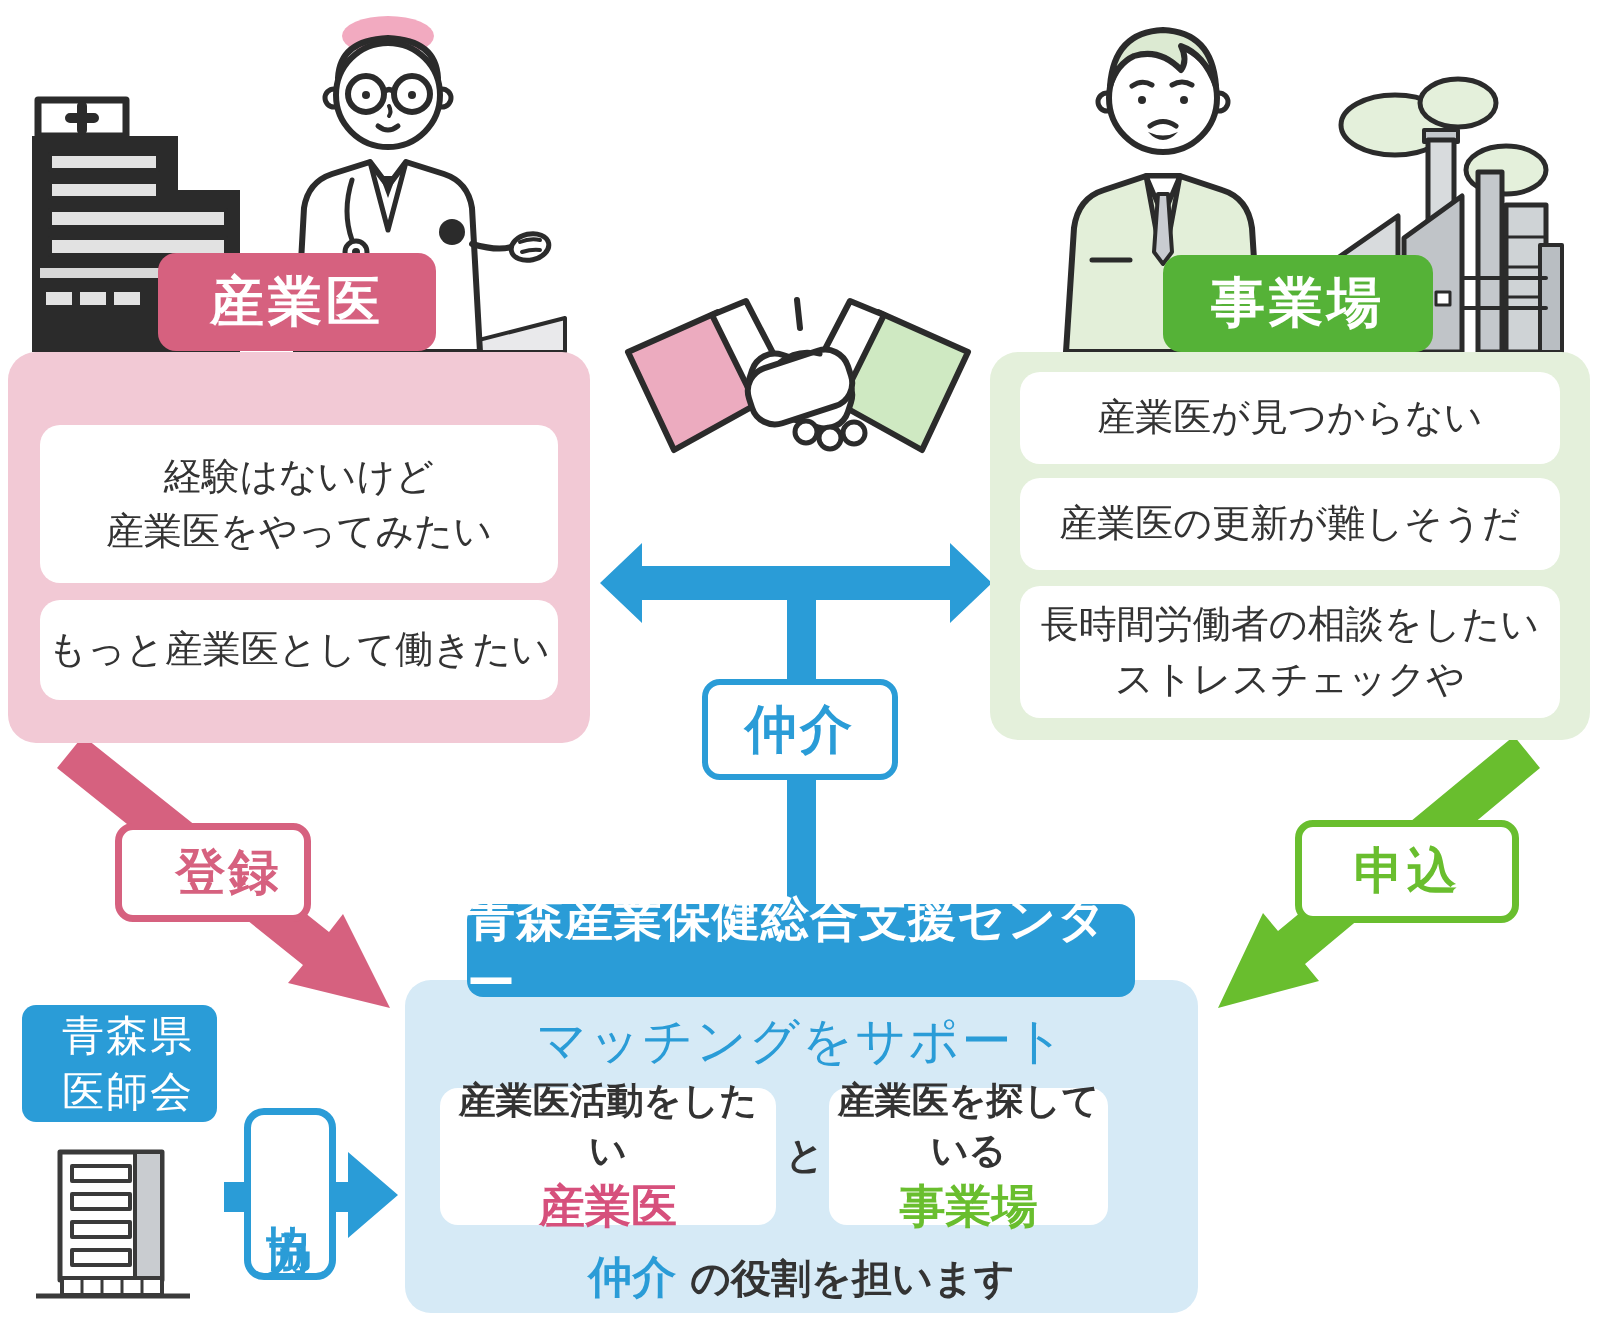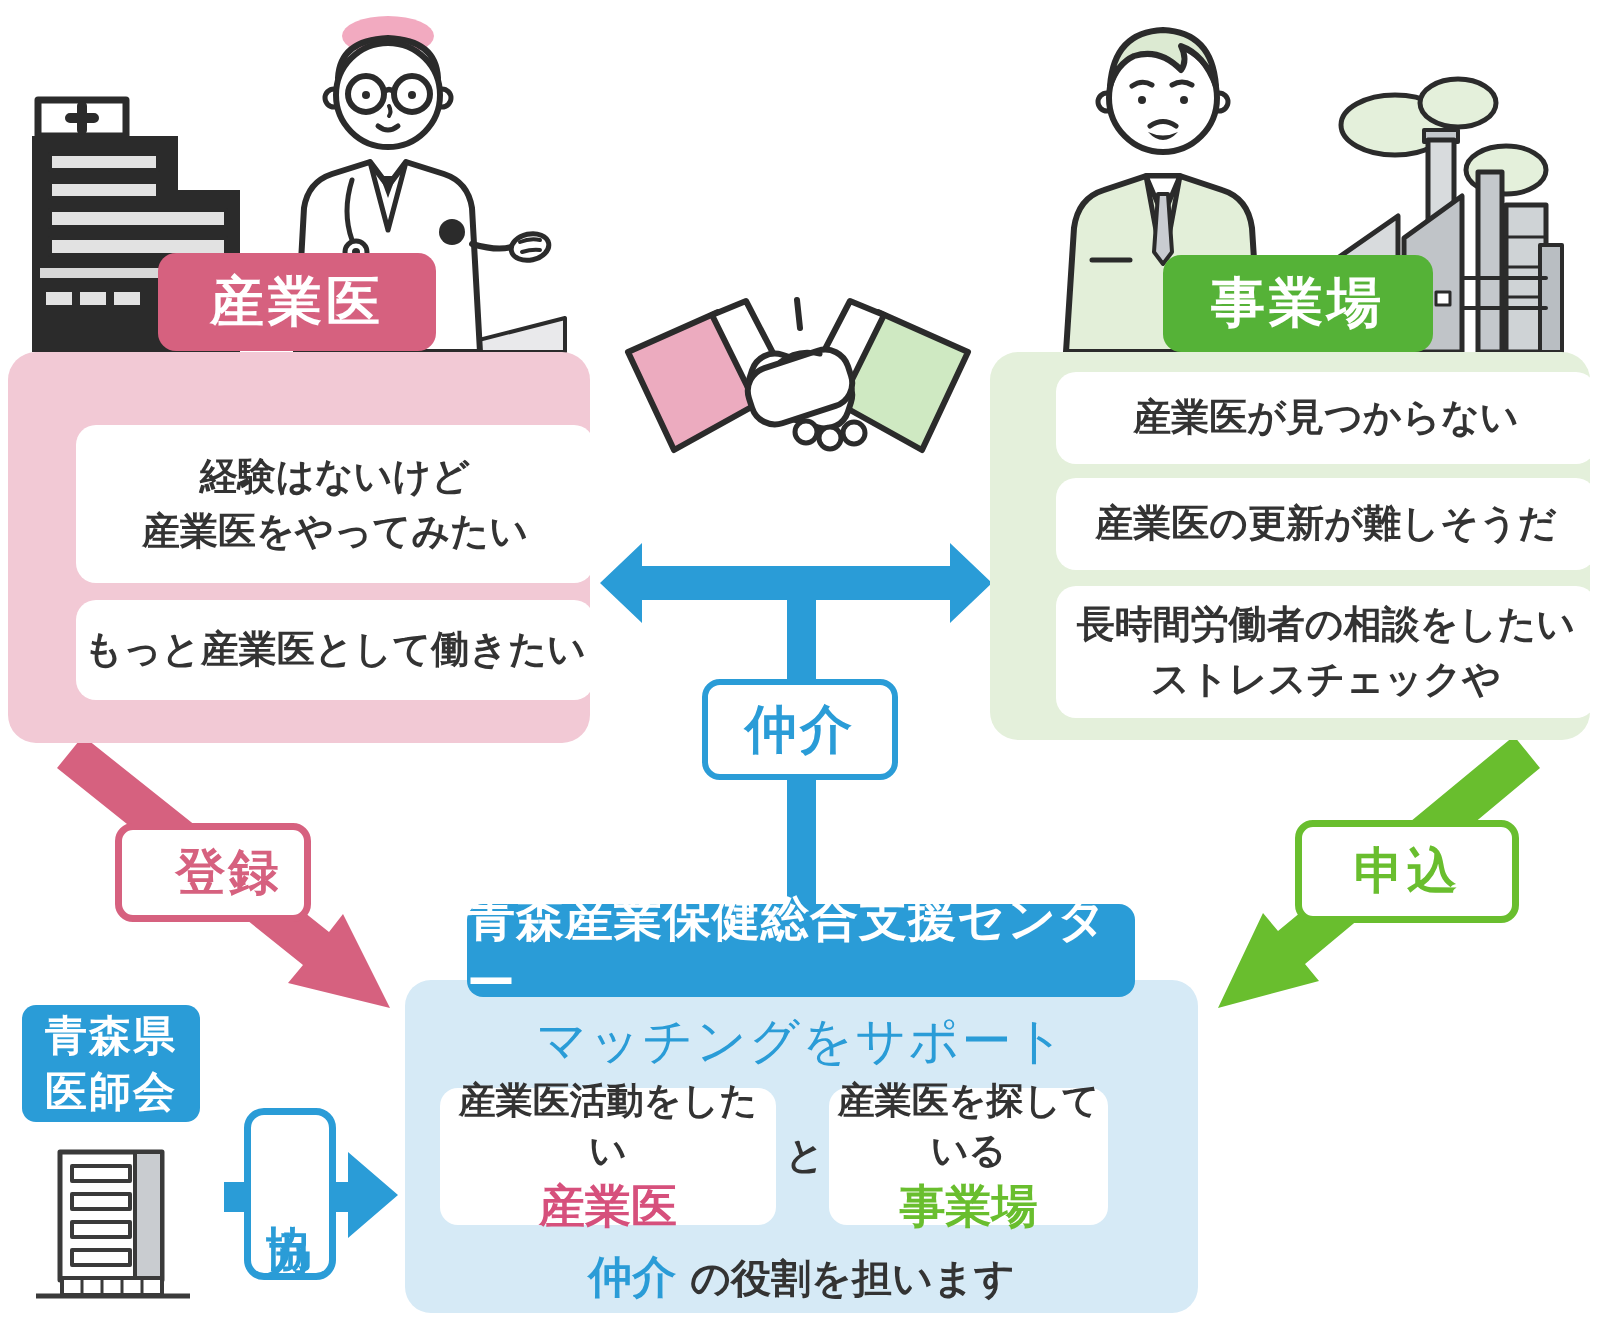--- a/index.html
+++ b/index.html
@@ -14,22 +14,22 @@
   .panel-blue{background:#d6eaf6;border-radius:26px;}
 
   
   .tag{position:absolute;border-radius:18px;display:flex;align-items:center;justify-content:center;
        color:#ffffff;font-weight:bold;font-size:54px;letter-spacing:4px;}
   .tag-pink{background:#d6617f;}
   .tag-green{background:#55b237;}
 
   
   .card{position:absolute;background:#ffffff;border-radius:20px;display:flex;flex-direction:column;
-        align-items:center;justify-content:center;color:#333333;font-weight:700;
-        font-size:38px;line-height:1.45;text-align:center;margin-left:36px;}
+        align-items:center;justify-content:center;color:#333333;font-weight:400;
+        font-size:38px;line-height:1.45;text-align:center;}
 
   
   .arrow-label{position:absolute;background:#ffffff;display:flex;align-items:center;justify-content:center;
         font-weight:bold;border-radius:18px;box-sizing:border-box;}
   .lbl-blue{border:6px solid #2a9cd7;color:#2a9cd7;font-size:52px;letter-spacing:3px;}
   .lbl-pink{border:7px solid #d6617f;color:#d6617f;font-size:50px;letter-spacing:3px;}
   .lbl-green{border:7px solid #69be2e;color:#69be2e;font-size:50px;letter-spacing:3px;}
   .lbl-vertical{writing-mode:vertical-rl;text-orientation:upright;letter-spacing:6px;font-size:46px;}
 
   
@@ -43,22 +43,22 @@
   .match-card .line{font-size:37px;font-weight:600;color:#333333;}
   .match-card .hl{font-size:46px;font-weight:bold;}
   .hl-pink{color:#d6507c;}
   .hl-green{color:#69be2e;}
   .connector{position:absolute;font-size:38px;font-weight:600;color:#333333;}
   .center-footer{position:absolute;left:0;top:268px;width:100%;text-align:center;font-size:40px;font-weight:600;color:#333333;}
   .center-footer .blue{color:#2a9cd7;font-weight:bold;font-size:44px;}
 
   
   .assoc-tag{position:absolute;left:22px;top:1005px;width:178px;height:117px;border-radius:14px;
-        background:#2a9cd7;color:#ffffff;font-weight:bold;font-size:42px;line-height:1.32;
-        display:flex;flex-direction:column;align-items:center;justify-content:center;letter-spacing:2px;}
+        background:#2a9cd7;color:#ffffff;font-weight:normal;font-size:42px;line-height:1.32;
+        display:flex;flex-direction:column;align-items:center;justify-content:center;letter-spacing:2px;padding-left:17px;}
 </style>
 </head>
 <body>
 
 <div id="canvas">
 
   <svg width="1600" height="1320" viewBox="0 0 1600 1320">
 
     <g stroke-linejoin="round" stroke-linecap="round">
       <rect x="38" y="100" width="88" height="36" fill="#ffffff" stroke="#2b2b2b" stroke-width="7"></rect>

